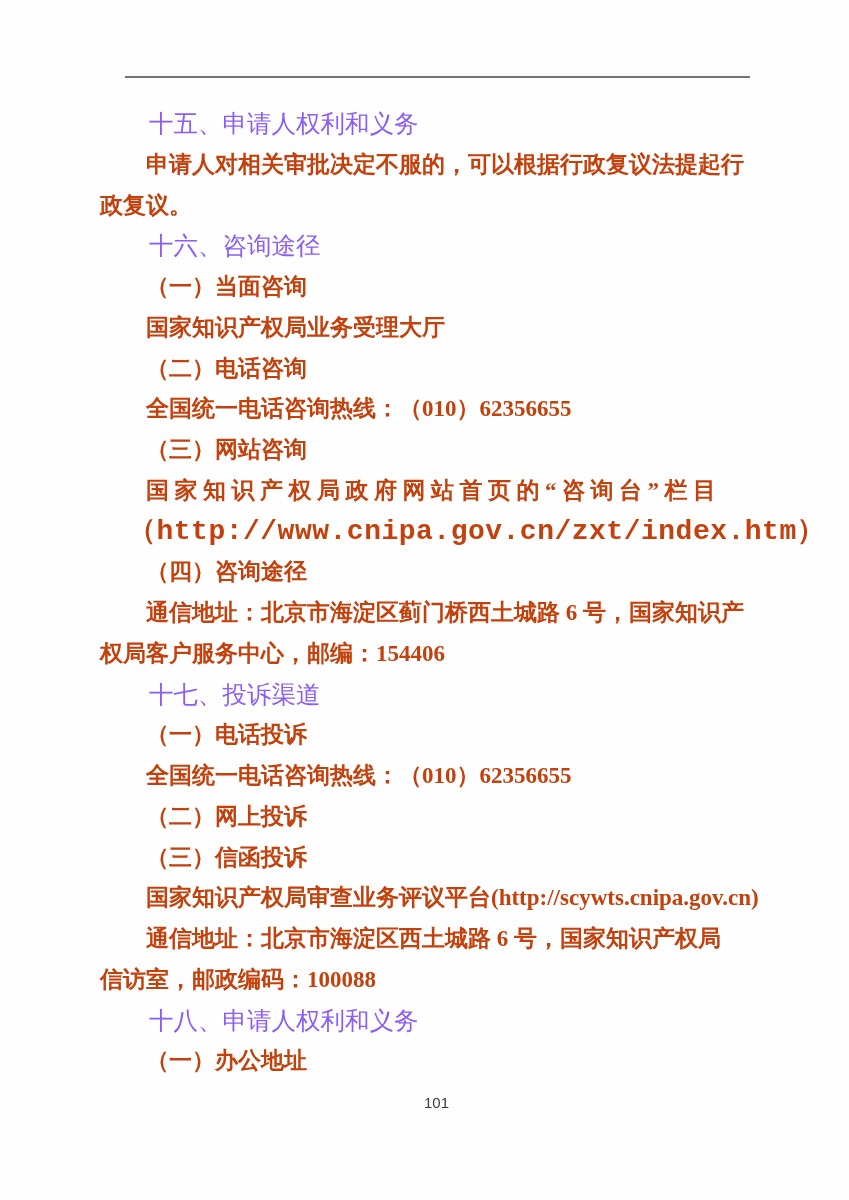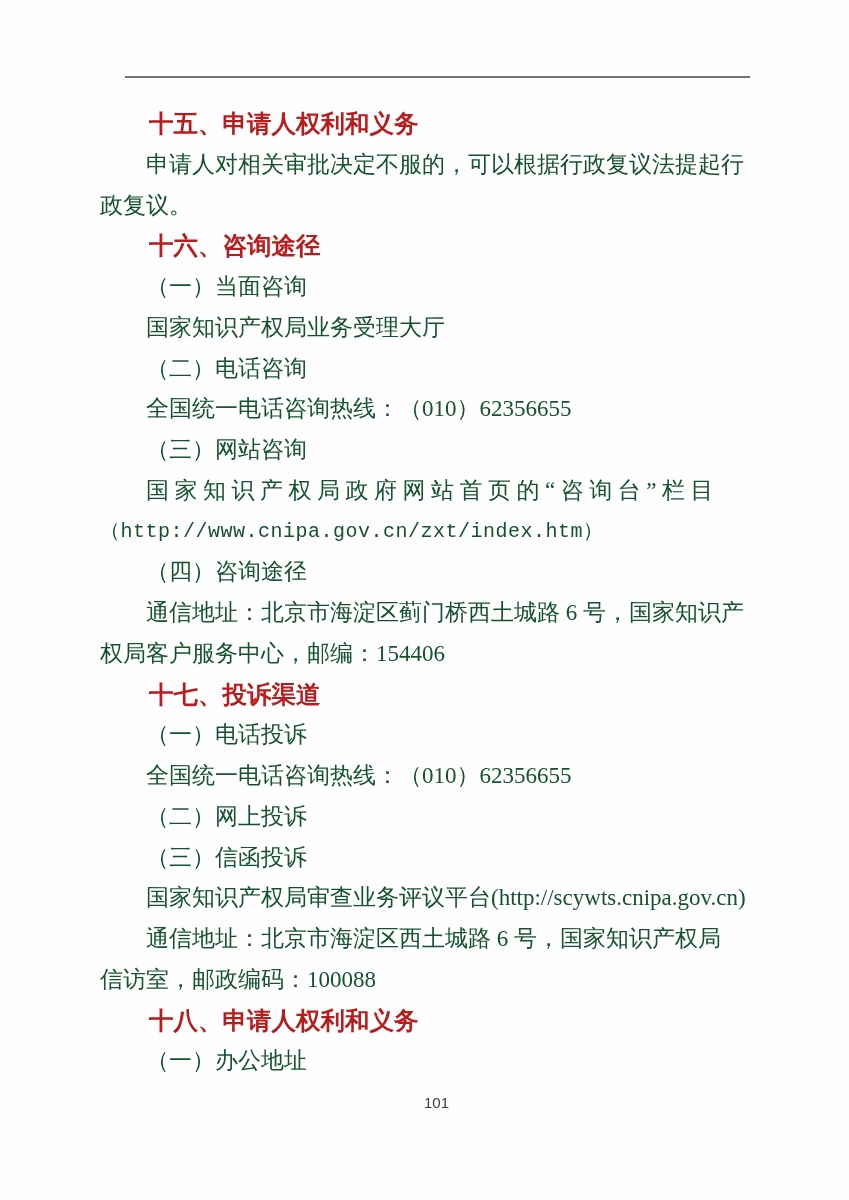--- a/index.html
+++ b/index.html
@@ -32,40 +32,42 @@
   .content {
     position: absolute;
     left: 100px;
     top: 104px;
     width: 650px;
   }
   .line {
     line-height: 40.75px;
     height: 40.75px;
     font-size: 23px;
-    color: #14532d;
+    color: #c2410c;
     white-space: nowrap;
     font-family: "Liberation Serif", serif;
+    font-weight: bold;
   }
   .line.indent {
     text-indent: 2em;
   }
   .line.heading {
     font-family: "Liberation Sans", sans-serif;
-    font-weight: bold;
+    font-weight: normal;
     font-size: 24.5px;
-    color: #b91c1c;
+    color: #8b5cf6;
   }
   .line.spread {
     letter-spacing: 5.5px;
   }
   .line.url {
     font-family: "Liberation Mono", monospace;
-    font-size: 20px;
+    font-size: 28px;
     letter-spacing: 0.5px;
+    margin-left: 28px;
   }
   .page-number {
     position: absolute;
     top: 1094px;
     left: 12px;
     width: 849px;
     text-align: center;
     font-family: "Liberation Sans", sans-serif;
     font-size: 15px;
     color: #3c3c3c;

